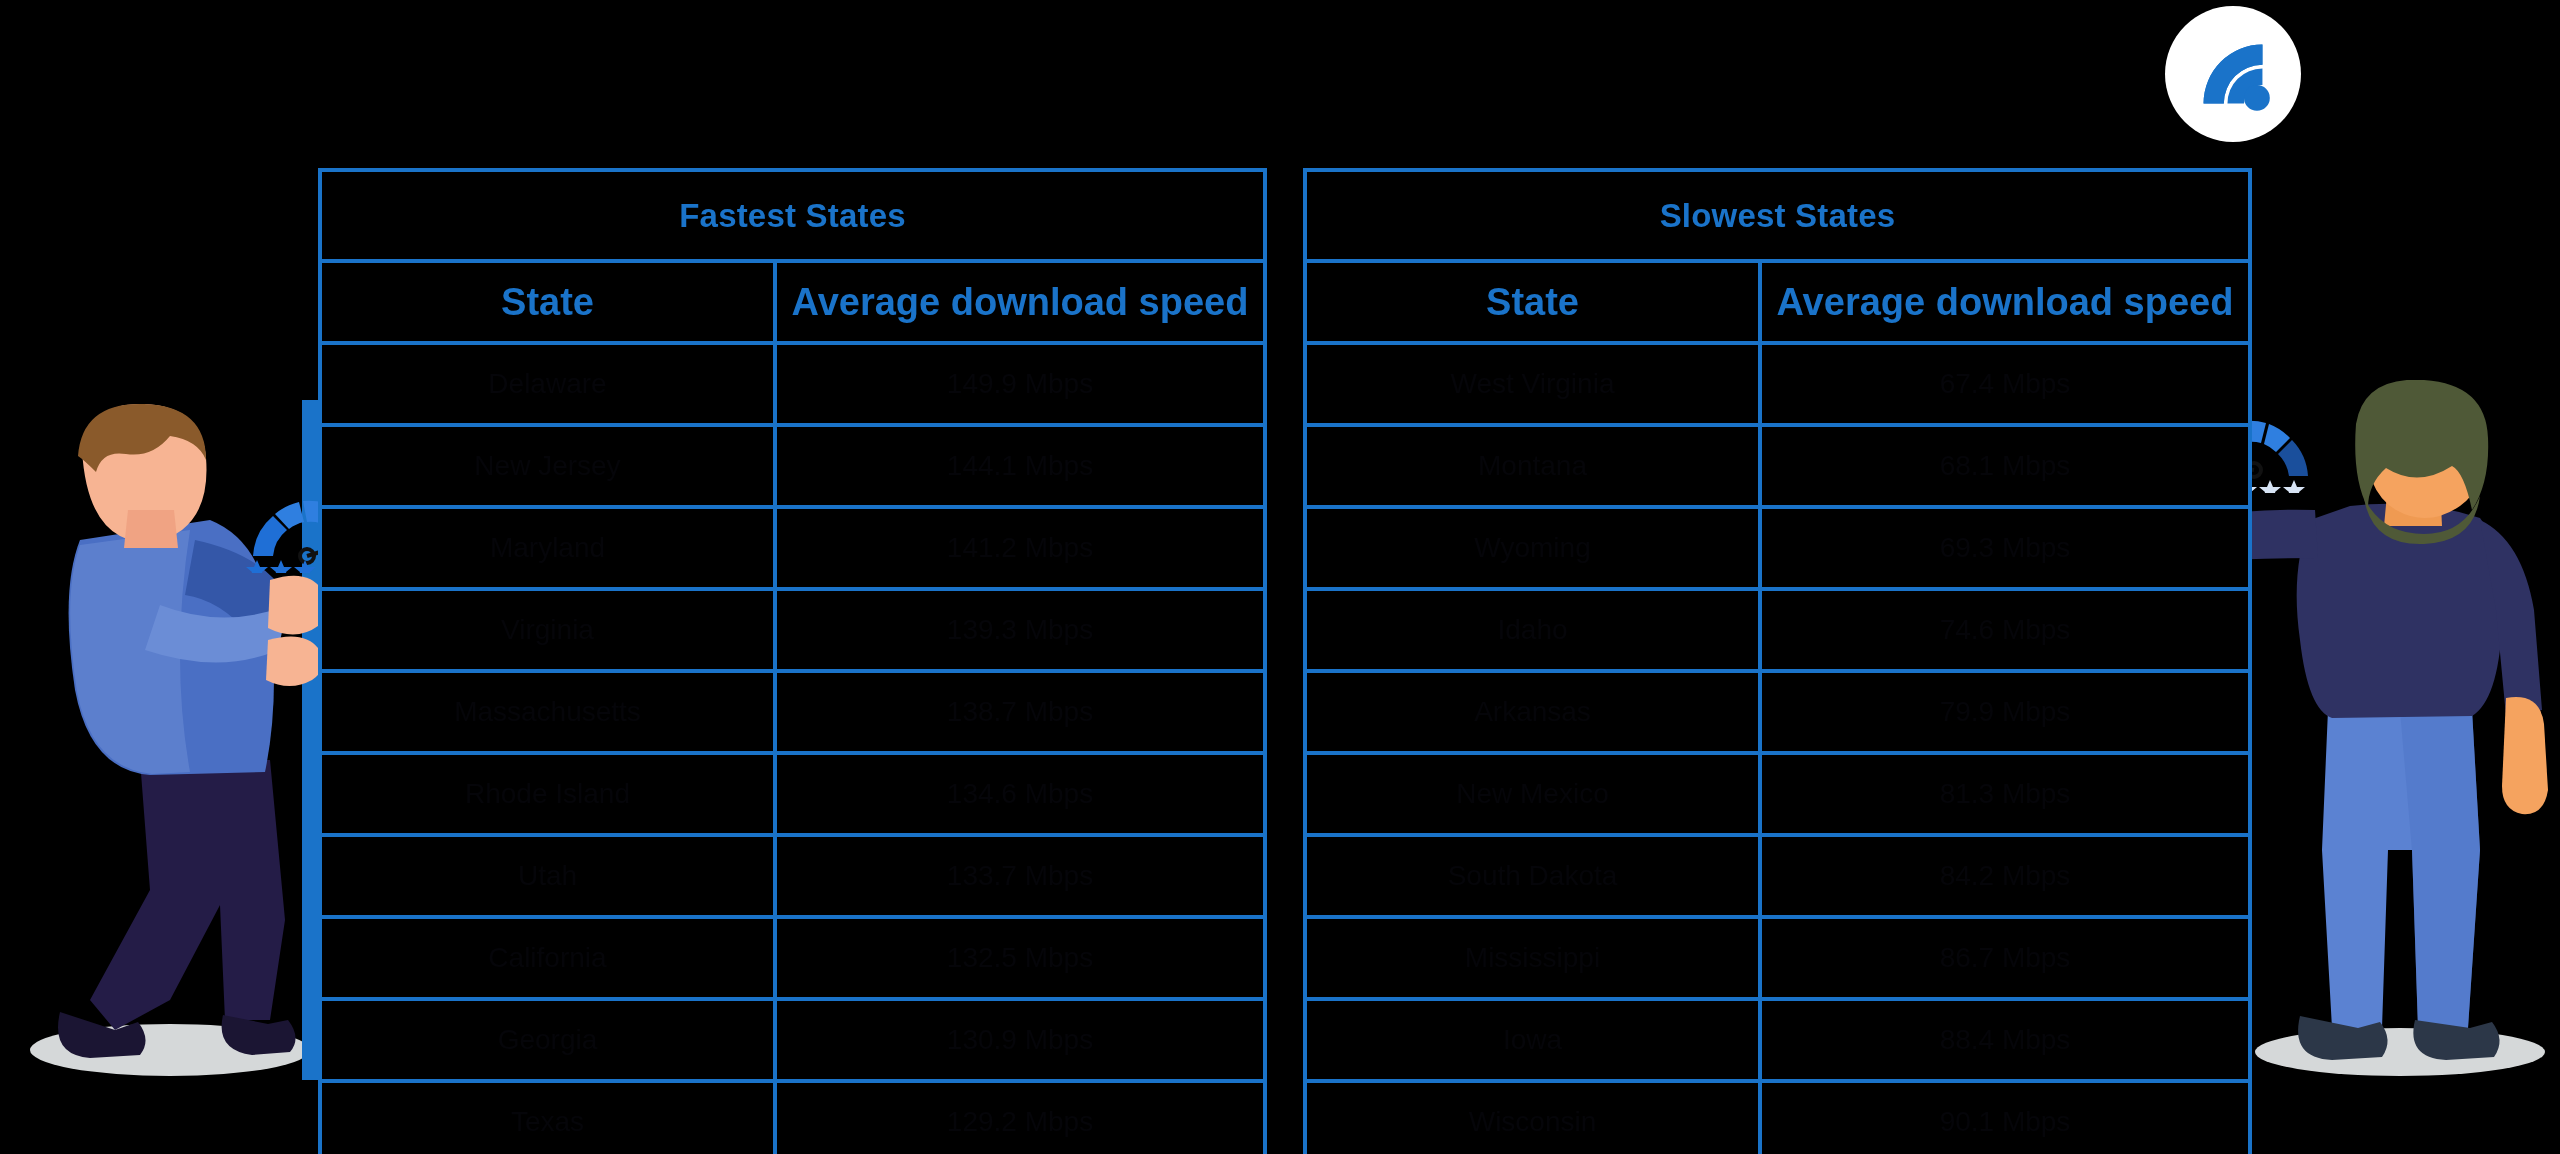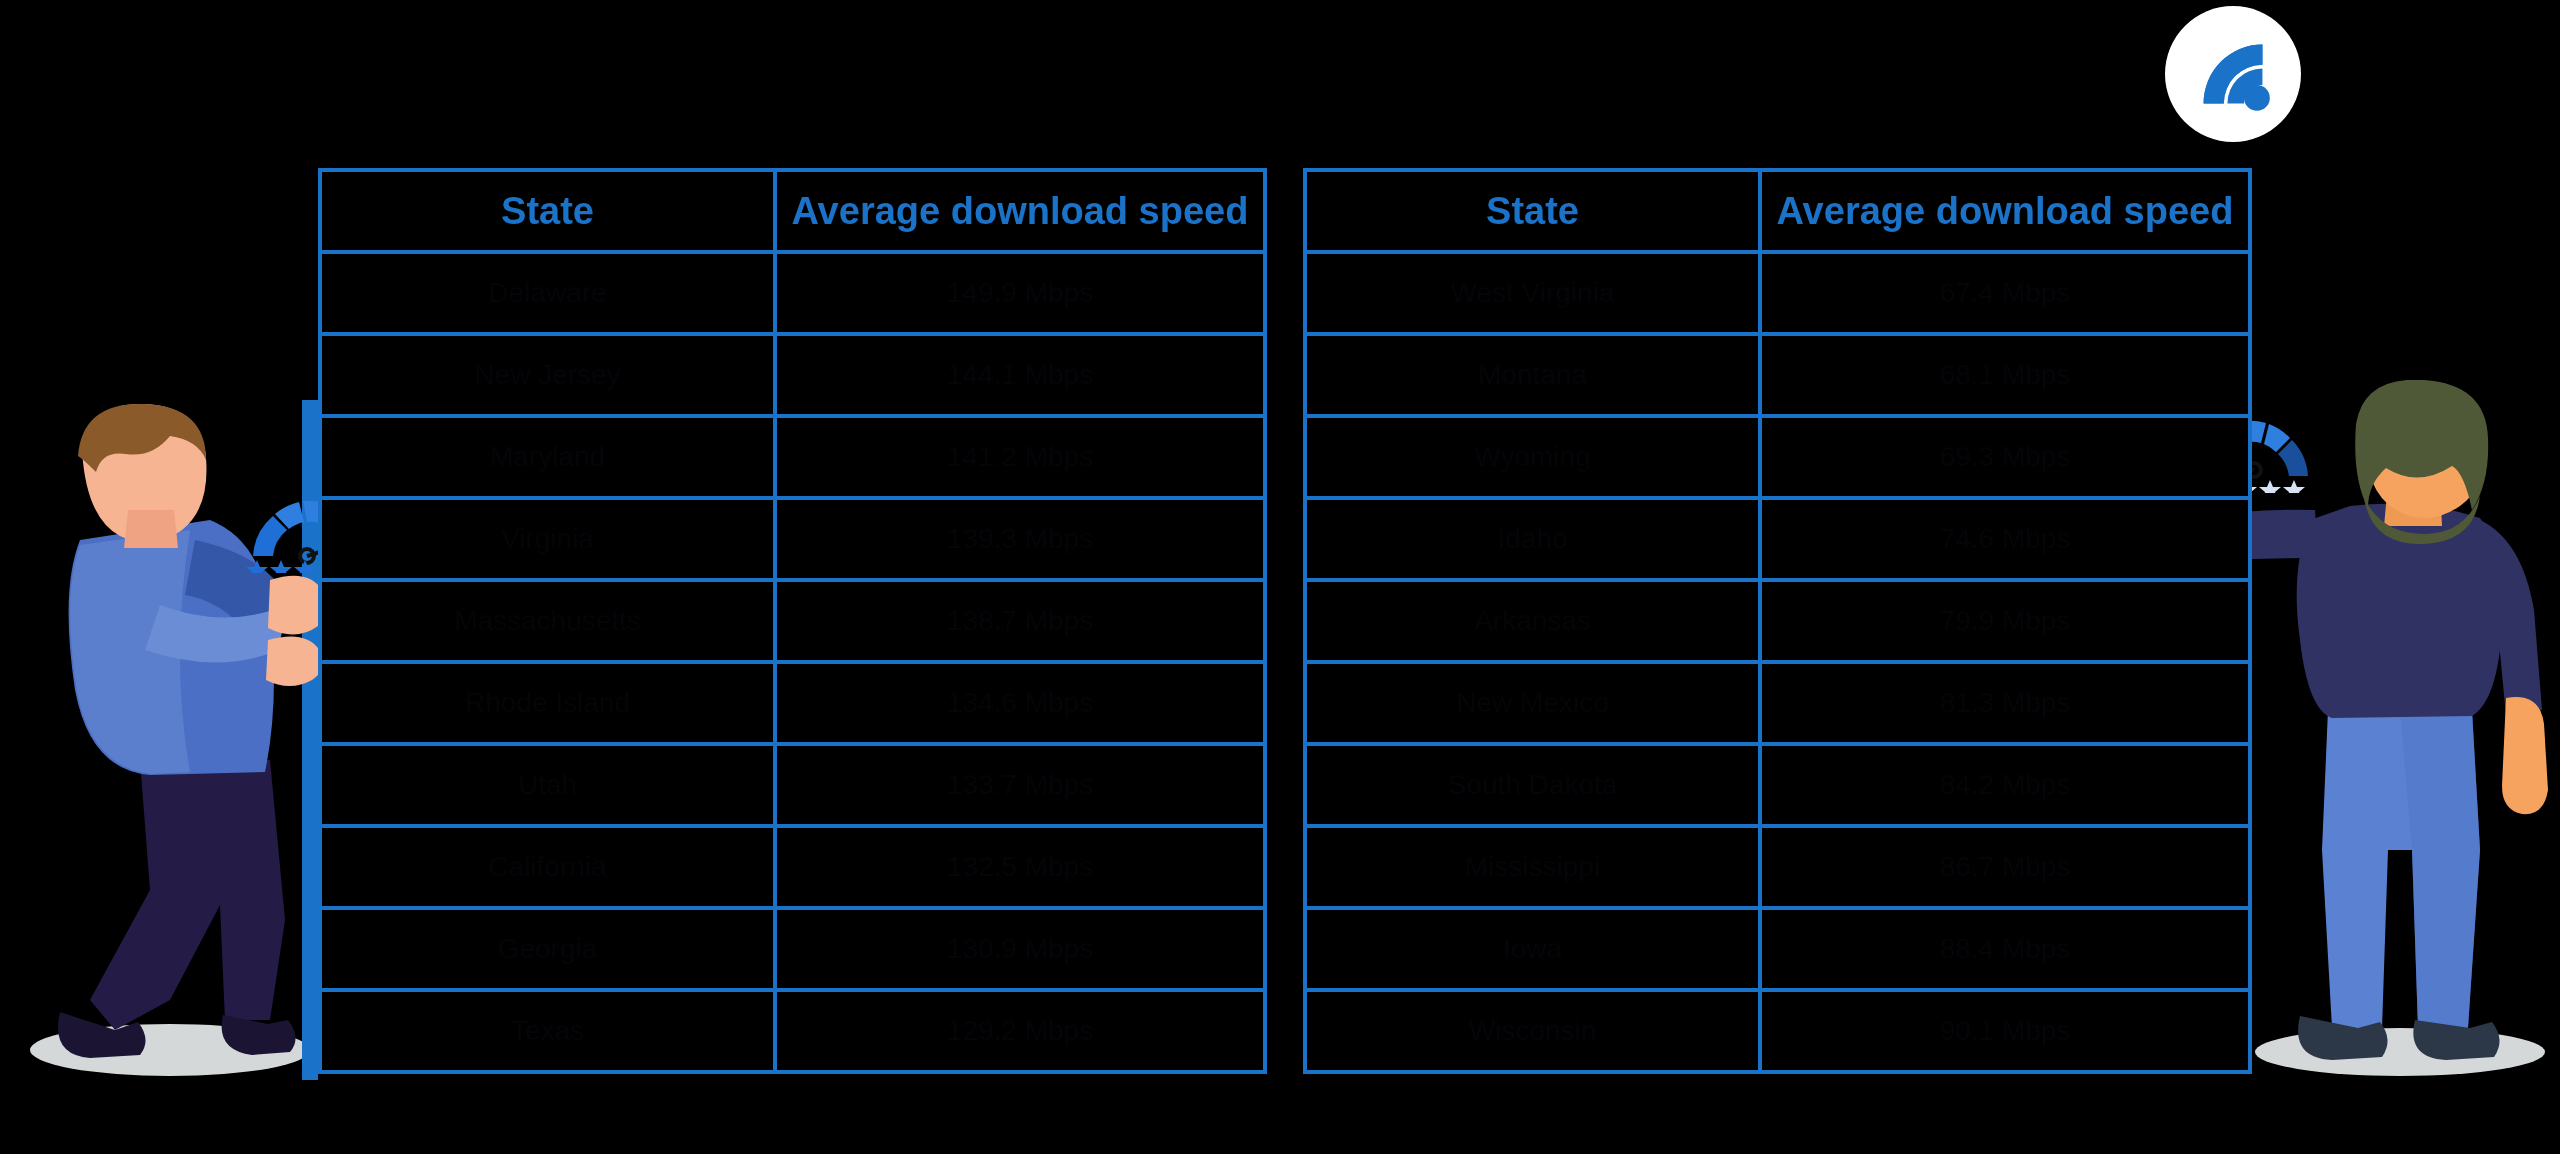--- a/index.html
+++ b/index.html
@@ -198,20 +198,23 @@
   </div>
 
   <div class="table-wrap left">
     <table class="speed-table">
       <colgroup>
           <col class="c-state">
           <col class="c-speed">
         </colgroup>
       <tbody id="tbody-0">
         <tr>
+          <td class="tbl-title" colspan="2">Fastest States</td>
+        </tr>
+        <tr>
           <th class="col-head">State</th>
           <th class="col-head">Average download speed</th>
         </tr>
       <tr>
             <td class="cell-state">Delaware</td>
             <td class="cell-speed">149.9 Mbps</td>
           </tr>
           <tr>
             <td class="cell-state">New Jersey</td>
             <td class="cell-speed">144.1 Mbps</td>
@@ -253,20 +256,23 @@
   </div>
 
   <div class="table-wrap right">
     <table class="speed-table">
       <colgroup>
           <col class="c-state">
           <col class="c-speed">
         </colgroup>
       <tbody id="tbody-1">
         <tr>
+          <td class="tbl-title" colspan="2">Slowest States</td>
+        </tr>
+        <tr>
           <th class="col-head">State</th>
           <th class="col-head">Average download speed</th>
         </tr>
       <tr>
             <td class="cell-state">West Virginia</td>
             <td class="cell-speed">67.4 Mbps</td>
           </tr>
           <tr>
             <td class="cell-state">Montana</td>
             <td class="cell-speed">68.1 Mbps</td>

